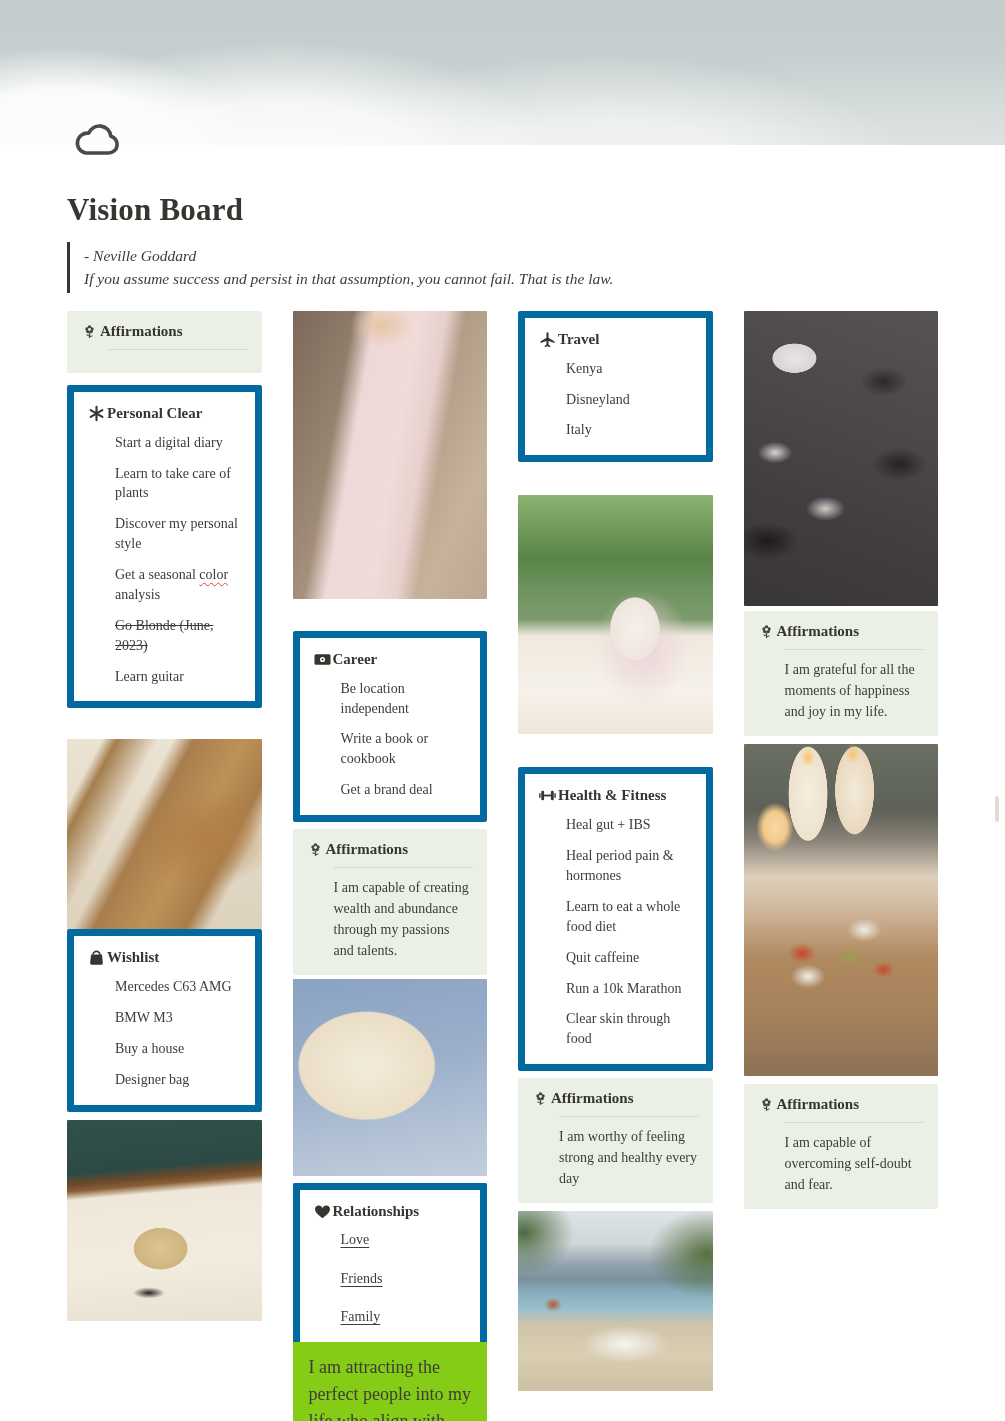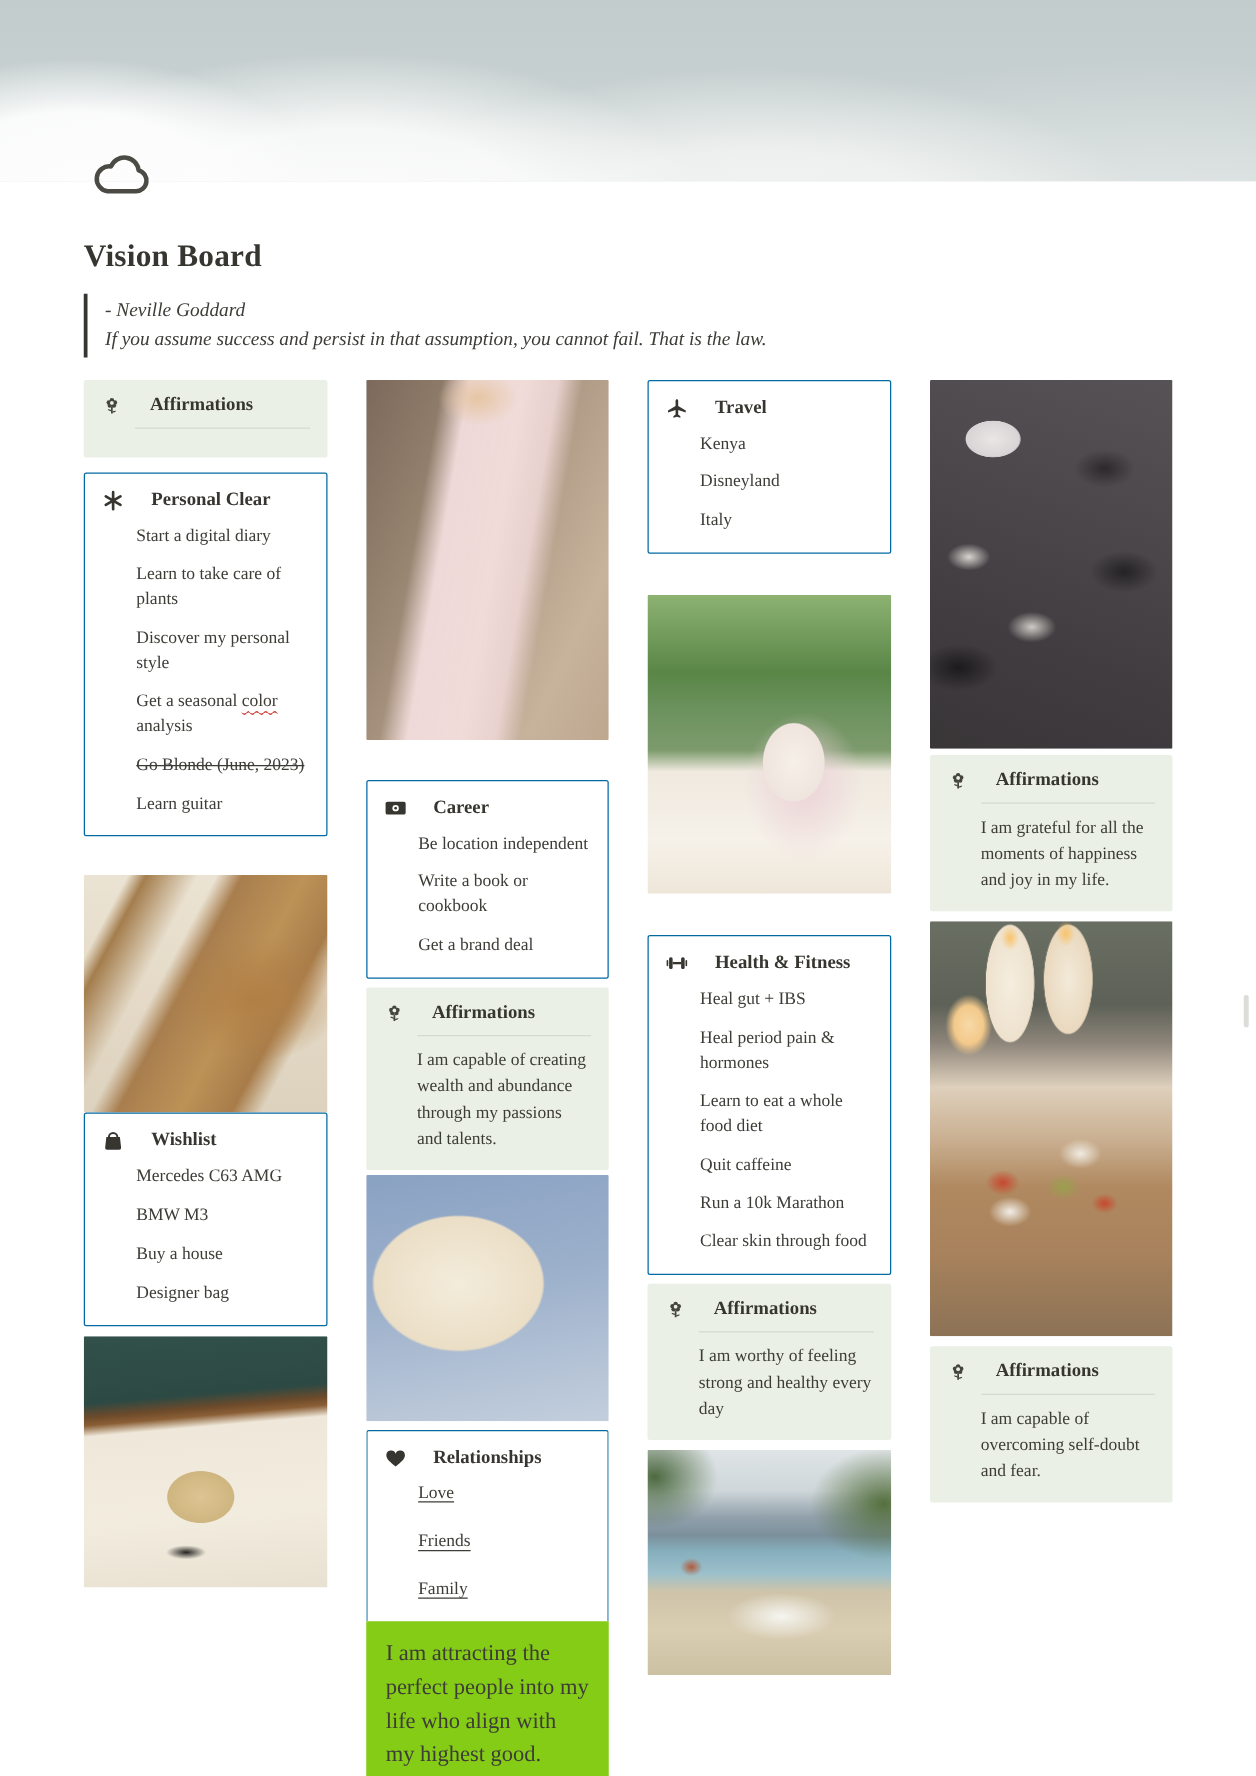--- a/index.html
+++ b/index.html
@@ -15,35 +15,35 @@
     background:
       radial-gradient(190px 95px at 6% 98%, #fdfdfd 0%, rgba(253,253,253,.95) 55%, rgba(253,253,253,0) 100%),
       radial-gradient(280px 120px at 28% 112%, #fbfcfb 0%, rgba(250,251,250,.9) 50%, rgba(250,251,250,0) 100%),
       radial-gradient(320px 130px at 60% 128%, #f1f4f3 0%, rgba(242,244,243,.85) 50%, rgba(242,244,243,0) 100%),
       radial-gradient(430px 170px at 92% 150%, #e4e9e8 0%, rgba(231,235,234,0) 100%),
       linear-gradient(180deg, #c2cccc 0%, #c8d1d1 55%, #d3dad9 100%);
   }
   .page-icon { position:absolute; left:73px; top:119px; width:50px; height:42px; z-index:3; cursor:pointer; }
   
   .content { padding:0 67px; position:relative; }
-  h1.page-title { margin:46px 0 0 0; font-size:25px; line-height:1.2; font-weight:700; color:#37352f; letter-spacing:.2px; }
+  h1.page-title { margin:46px 0 0 0; font-size:31px; line-height:1.2; font-weight:700; color:#37352f; letter-spacing:.2px; }
   .quote { margin-top:14px; border-left:3px solid #37352f; padding:2px 0 2px 14px; font-style:italic; font-size:15.5px; line-height:1.5; }
   
   .grid { margin-top:18px; display:grid; grid-template-columns:repeat(4,1fr); column-gap:31px; align-items:start; }
   .col  { display:flex; flex-direction:column; }
   
   .callout { background:#ebf0e7; border-radius:2px; padding:12px 14px 14px 14px; }
-  .chead { display:flex; align-items:center; gap:22px; }
+  .chead { display:flex; align-items:center; gap:2px; }
   .icn { width:17px; height:17px; flex:0 0 17px; display:flex; align-items:center; justify-content:center; }
   .icn svg { width:100%; height:100%; display:block; }
   .ctitle { font-weight:700; font-size:15px; color:#37352f; }
   .cdiv { border-top:1px solid #d6dacd; margin:9px 0 9px 27px; }
   .ctext { margin-left:27px; font-size:14px; line-height:1.5; }
   
-  .wbox { background:#ffffff; border:1px solid #0369a1; border-radius:2px; padding:13px 14px 15px 14px; }
+  .wbox { background:#ffffff; border:7px solid #0369a1; border-radius:2px; padding:13px 14px 15px 14px; }
   .witems { margin-left:27px; }
   .item { font-size:14px; line-height:1.42; margin-top:11px;font-family:Liberation Serif, serif; }
   .strike { text-decoration:line-through; }
   .misspell { text-decoration:underline wavy #d44c47; text-decoration-thickness:1px; text-underline-offset:3px; }
   .rlink { font-size:14px; line-height:1.4; margin-top:19px; text-decoration:underline; text-underline-offset:3px; cursor:pointer; }
   .rlink:first-of-type { margin-top:10px; }
   
   .photo { width:100%; border-radius:1px; }
   .ph-dress { height:288px; background:
     radial-gradient(38px 26px at 46% 5%, #e6c6a4 0%, rgba(230,198,164,0) 85%),

